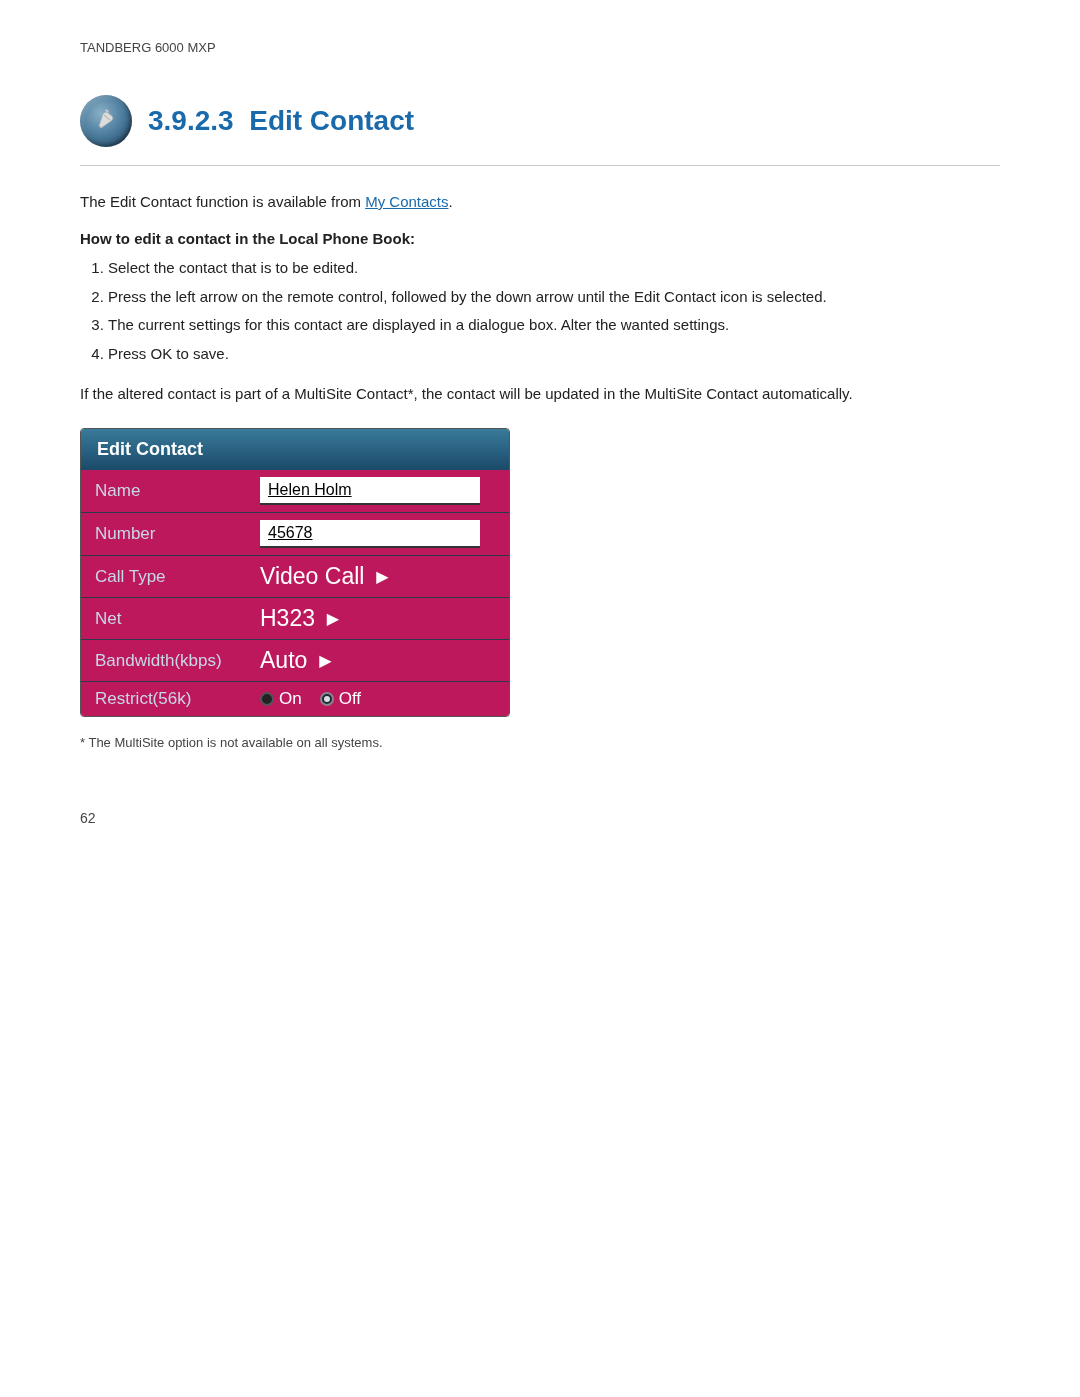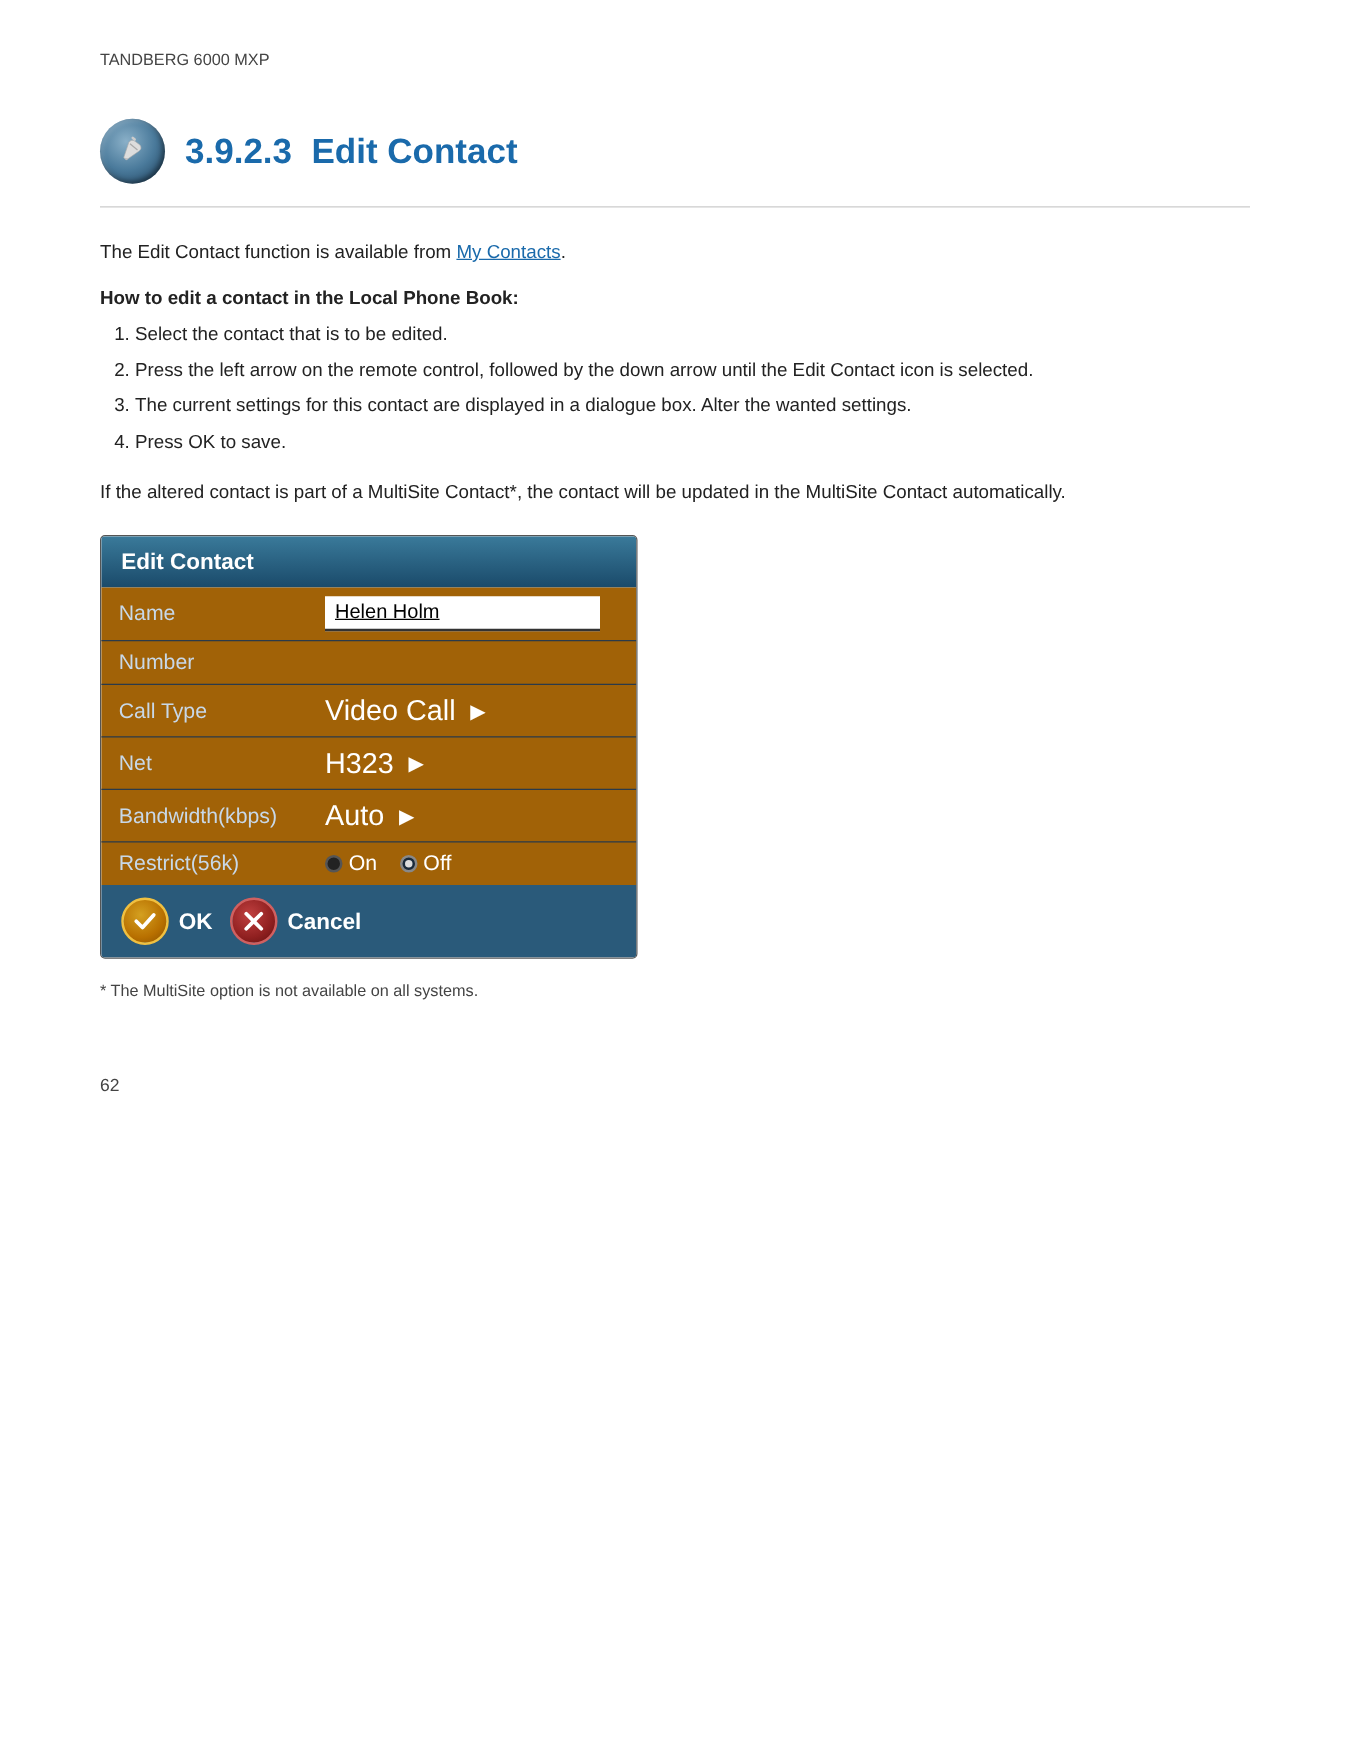--- a/index.html
+++ b/index.html
@@ -106,21 +106,21 @@
 
     .dialog-titlebar {
       background: linear-gradient(to bottom, #3a7a9a, #1a4a6a);
       color: #fff;
       font-size: 18px;
       font-weight: bold;
       padding: 10px 16px;
     }
 
     .dialog-body {
-      background: #a16207;
+      background: #be185d;
     }
 
     .dialog-row {
       display: flex;
       align-items: center;
       padding: 7px 14px;
       border-bottom: 1px solid #2a3a4a;
     }
 
     .dialog-row:last-child {
@@ -326,20 +326,23 @@
 
     <div class="dialog-row">
       <span class="dialog-label">Name</span>
       <div class="dialog-value">
         <input class="dialog-input" type="text" value="Helen Holm" style="">
       </div>
     </div>
 
     <div class="dialog-row">
       <span class="dialog-label">Number</span>
+      <div class="dialog-value">
+        <input class="dialog-input" type="text" value="45678" style="">
+      </div>
     </div>
 
     <div class="dialog-row">
       <span class="dialog-label">Call Type</span>
       <div class="dialog-value">
         <div class="dialog-select-row">
           <span class="dialog-select-text">Video Call</span>
           <button class="arrow-btn">▶</button>
         </div>
       </div>
@@ -376,37 +379,18 @@
           <label class="radio-option">
             <span class="radio-off-dot"></span>
             <span>Off</span>
           </label>
         </div>
       </div>
     </div>
 
   </div>
 
-  <div class="dialog-footer">
-    <button class="dialog-btn">
-      <span class="btn-icon ok">
-        <svg width="22" height="22" viewBox="0 0 22 22">
-          <polyline points="4,11 9,16 18,6" stroke="#fff" stroke-width="3" fill="none" stroke-linecap="round" stroke-linejoin="round"></polyline>
-        </svg>
-      </span>
-      <span class="btn-label">OK</span>
-    </button>
-    <button class="dialog-btn">
-      <span class="btn-icon cancel">
-        <svg width="22" height="22" viewBox="0 0 22 22">
-          <line x1="5" y1="5" x2="17" y2="17" stroke="#fff" stroke-width="3" stroke-linecap="round"></line>
-          <line x1="17" y1="5" x2="5" y2="17" stroke="#fff" stroke-width="3" stroke-linecap="round"></line>
-        </svg>
-      </span>
-      <span class="btn-label">Cancel</span>
-    </button>
-  </div>
 
 </div>
 
 <p class="footnote">* The MultiSite option is not available on all systems.</p>
 
 <div class="page-number">62</div>
 
 </body></html>

